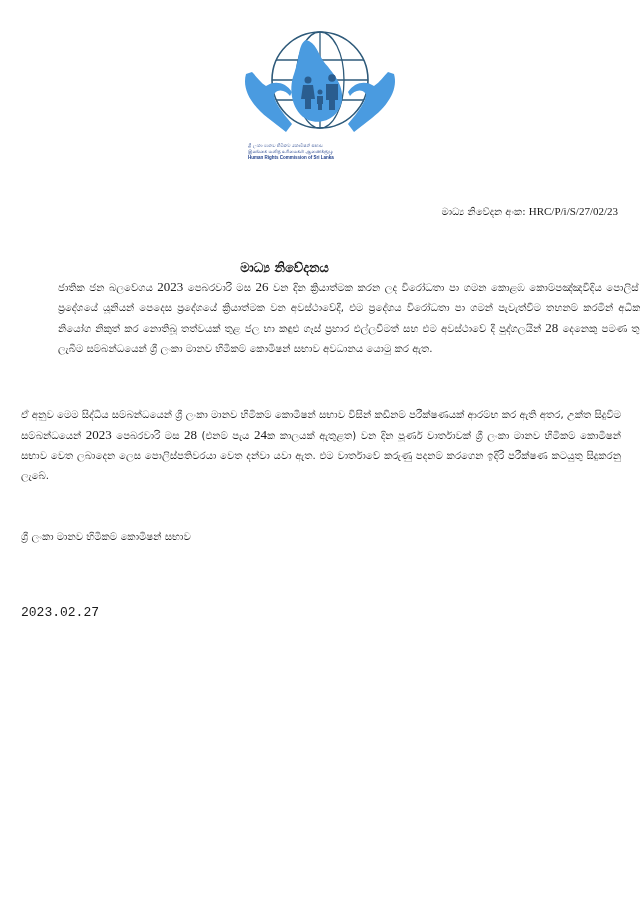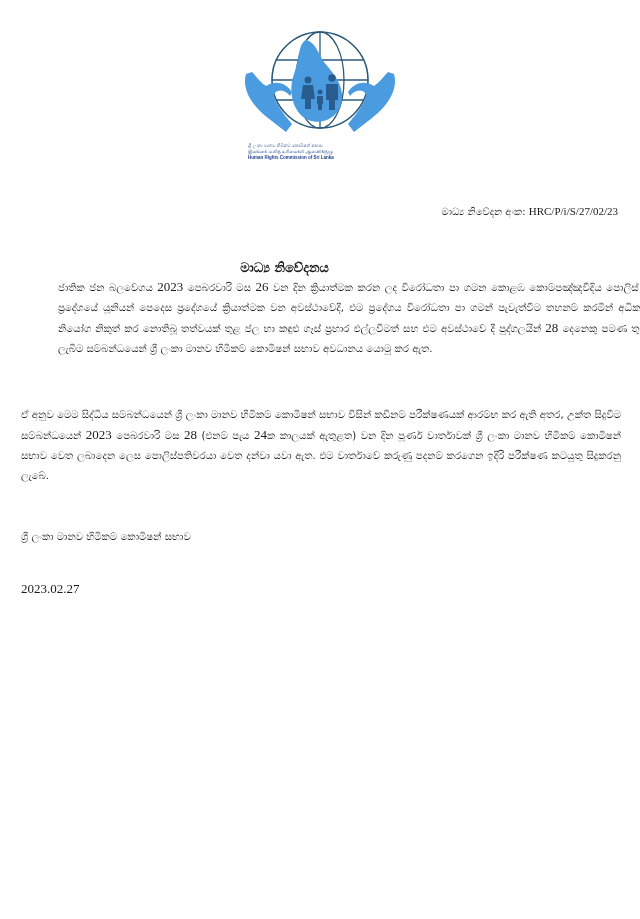--- a/index.html
+++ b/index.html
@@ -10,21 +10,21 @@
   .logo-text { position: absolute; left: 248px; top: 143px; width: 150px; font-size: 4.5px; line-height: 6px; color: #1f3f8a; }
   .logo-text .en { font-weight: bold; font-family: "Liberation Sans", sans-serif; }
   .ref { position: absolute; right: 22px; top: 205px; font-size: 10px; color: #1a1a1a; }
   .ref .code { font-family: Liberation Serif, serif; font-size: 11px; }
   .title { position: absolute; left: 0; width: 569px; top: 236px; text-align: center; font-size: 13px; font-weight: bold; margin-top: 24px; }
   .para { position: absolute; left: 21px; width: 600px; font-size: 10.2px; line-height: 20px; text-align: justify; }
   .para .num { font-family: "Liberation Serif", serif; font-size: 13px; }
   .p1 { top: 277px; margin-left: 37px; }
   .p2 { top: 405px; }
   .sig { position: absolute; left: 21px; top: 527px; font-size: 10.2px; line-height: 20px; }
-  .date { position: absolute; left: 21px; top: 581px; font-family: Liberation Serif, serif; font-size: 13px; text-align: right; }
+  .date { position: absolute; left: 21px; top: 605px; font-family: Liberation Mono, monospace; font-size: 13px; text-align: right; }
 </style>
 </head>
 <body>
 
 <div class="logo">
   <svg width="180" height="115" viewBox="0 0 180 115">
 
     <circle cx="92" cy="52" r="48" fill="none" stroke="#2e5a7a" stroke-width="1.6"></circle>
     <ellipse cx="92" cy="52" rx="24" ry="48" fill="none" stroke="#2e5a7a" stroke-width="1.3"></ellipse>
     <line x1="92" y1="4" x2="92" y2="100" stroke="#2e5a7a" stroke-width="1.3"></line>

